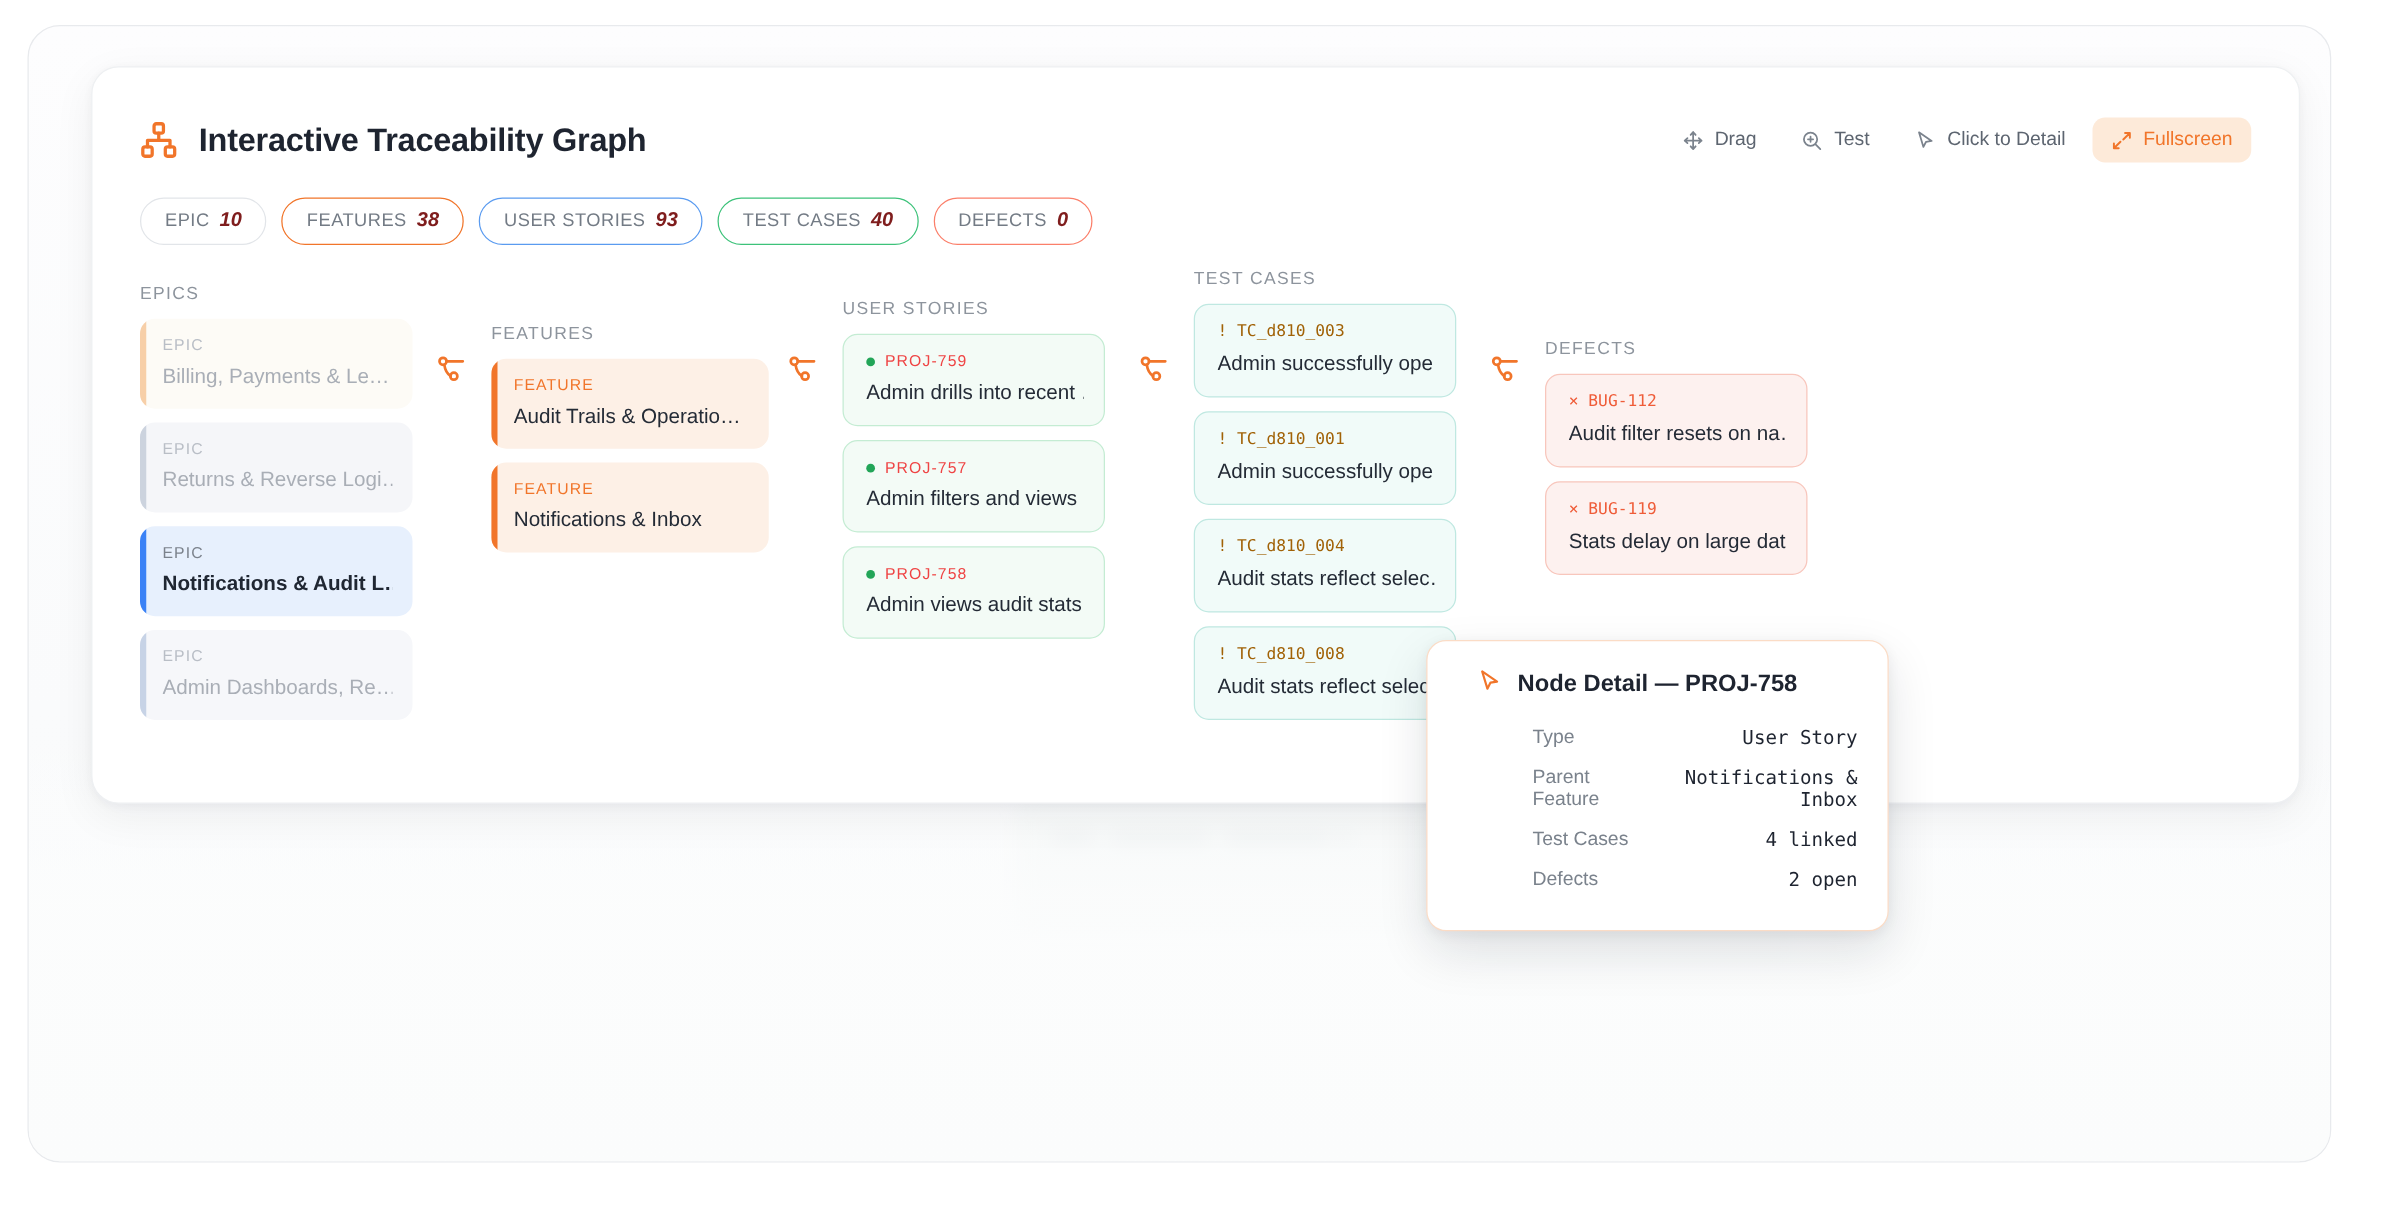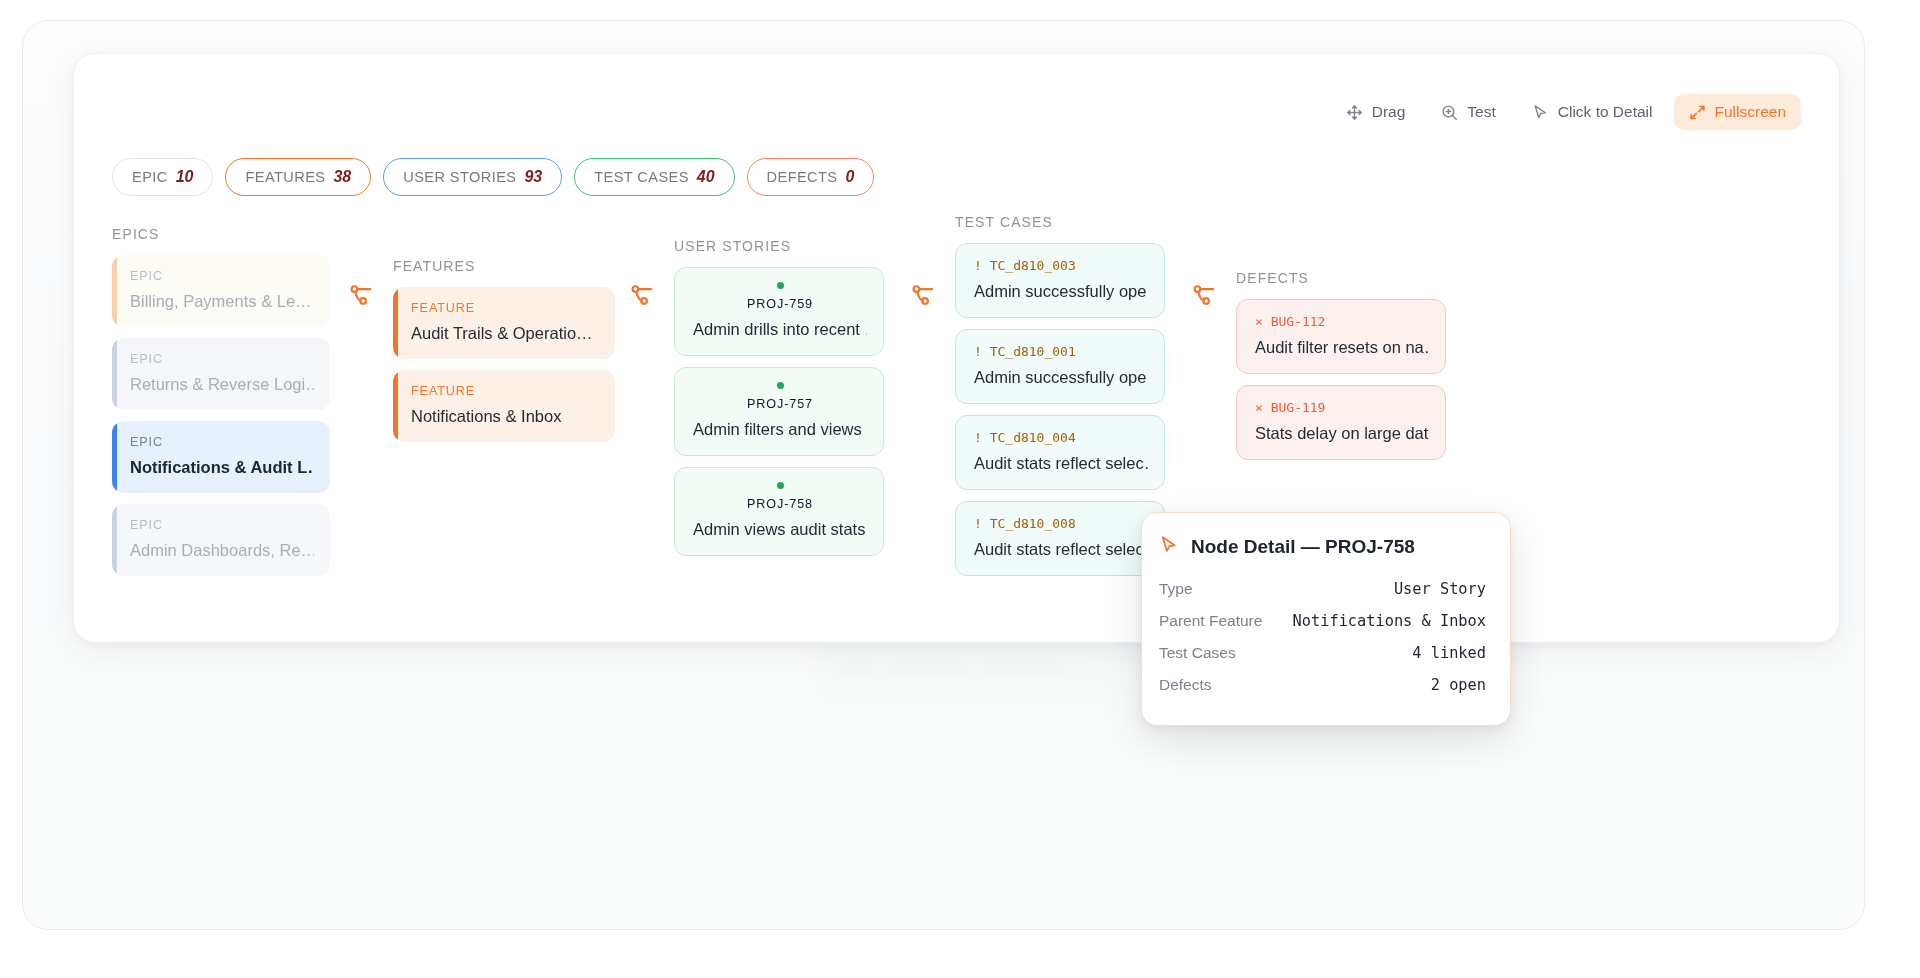--- a/index.html
+++ b/index.html
@@ -129,21 +129,21 @@
 
   
   .feat-col { left: 281px; top: 44px; width: 222px; }
   .n-feat { background: #fdf0e6; }
   .n-feat .bar { background: #f1752a; }
   .n-feat .kind { color: #f1752a; }
 
   
   .story-col { left: 562px; top: 24px; width: 210px; }
   .n-story { background: #f3fbf6; border: 1.3px solid #c4ecd3; }
-  .n-story .kind { color: #0f172a; display: flex; align-items: center; gap: 8px; flex-direction: column; }
+  .n-story .kind { color: #ef4444; display: flex; align-items: center; gap: 8px; }
   .dot { width: 7px; height: 7px; border-radius: 50%; background: #22a558; display: inline-block; }
 
   
   .test-col { left: 843px; top: 0px; width: 210px; }
   .n-test { background: #f1fbf9; border: 1.3px solid #bfe8e1; }
   .n-test .kind { color: #a16207; }
 
   
   .defect-col { left: 1124px; top: 56px; width: 210px; }
   .n-defect { background: #fdf1ef; border: 1.3px solid #f8c6bc; }
@@ -154,29 +154,30 @@
 
   
   .detail {
     position: absolute;
     left: 1118px; top: 491px;
     width: 370px;
     background: #fff;
     border: 1.4px solid #fbdcc6;
     border-radius: 16px;
     box-shadow: 0 16px 40px rgba(17,24,39,.12), 0 3px 10px rgba(17,24,39,.06);
-    padding: 22px 24px 24px 17px;
+    padding: 22px 24px 24px 40px;
   }
   .detail-hd { display: flex; align-items: center; gap: 12px; margin-bottom: 14px; }
   .detail-hd .dt {
     font-size: 19px; font-weight: bold; color: #1e2430; white-space: nowrap;
   }
   .drow {
     display: flex; align-items: flex-end; justify-content: space-between;
     padding: 7px 0;
+    margin-left: 44px;
   }
   .drow .k { font-size: 15.5px; color: #7a828c; }
   .drow .v {
     font-family: "DejaVu Sans Mono", monospace;
     font-size: 15.3px; color: #1e2430; text-align: right;
   }
   .drow .v.ok { color: #1fae52; }
 </style>
 </head>
 <body>
@@ -194,20 +195,31 @@
     <div class="gline" style="left:1190px;top:705px;width:48px;"></div>
     <div class="gline" style="left:1248px;top:705px;width:38px;"></div>
     <div class="gline" style="left:1296px;top:705px;width:44px;"></div>
     <div class="gline" style="left:1350px;top:705px;width:56px;"></div>
   </div>
   <div class="fadeout"></div>
 
   <div class="panel">
 
     <div class="hdr">
+      <div class="brand">
+        <span>
+          <svg class="brand-icon" viewBox="0 0 24 24" fill="none" stroke="#f1752a" stroke-width="2.1" stroke-linecap="round" stroke-linejoin="round">
+            <rect x="9" y="1.6" width="6" height="6" rx="1.4"></rect>
+            <rect x="1.8" y="16.4" width="6" height="6" rx="1.4"></rect>
+            <rect x="16.2" y="16.4" width="6" height="6" rx="1.4"></rect>
+            <path d="M12 7.6v4.6M4.8 16.4v-4.2h14.4v4.2"></path>
+          </svg>
+        </span>
+        <div class="title">Interactive Traceability Graph</div>
+      </div>
 
       <div class="tools">
         <div class="tool">
           <span>
             <svg width="17" height="17" viewBox="0 0 24 24" fill="none" stroke="#7b838d" stroke-width="2" stroke-linecap="round" stroke-linejoin="round">
               <path d="M12 2.5v19M2.5 12h19M12 2.5 9.2 5.6M12 2.5l2.8 3.1M12 21.5l-2.8-3.1M12 21.5l2.8-3.1M2.5 12l3.1-2.8M2.5 12l3.1 2.8M21.5 12l-3.1-2.8M21.5 12l-3.1 2.8"></path>
             </svg>
           </span>
           <span>Drag</span>
         </div>

